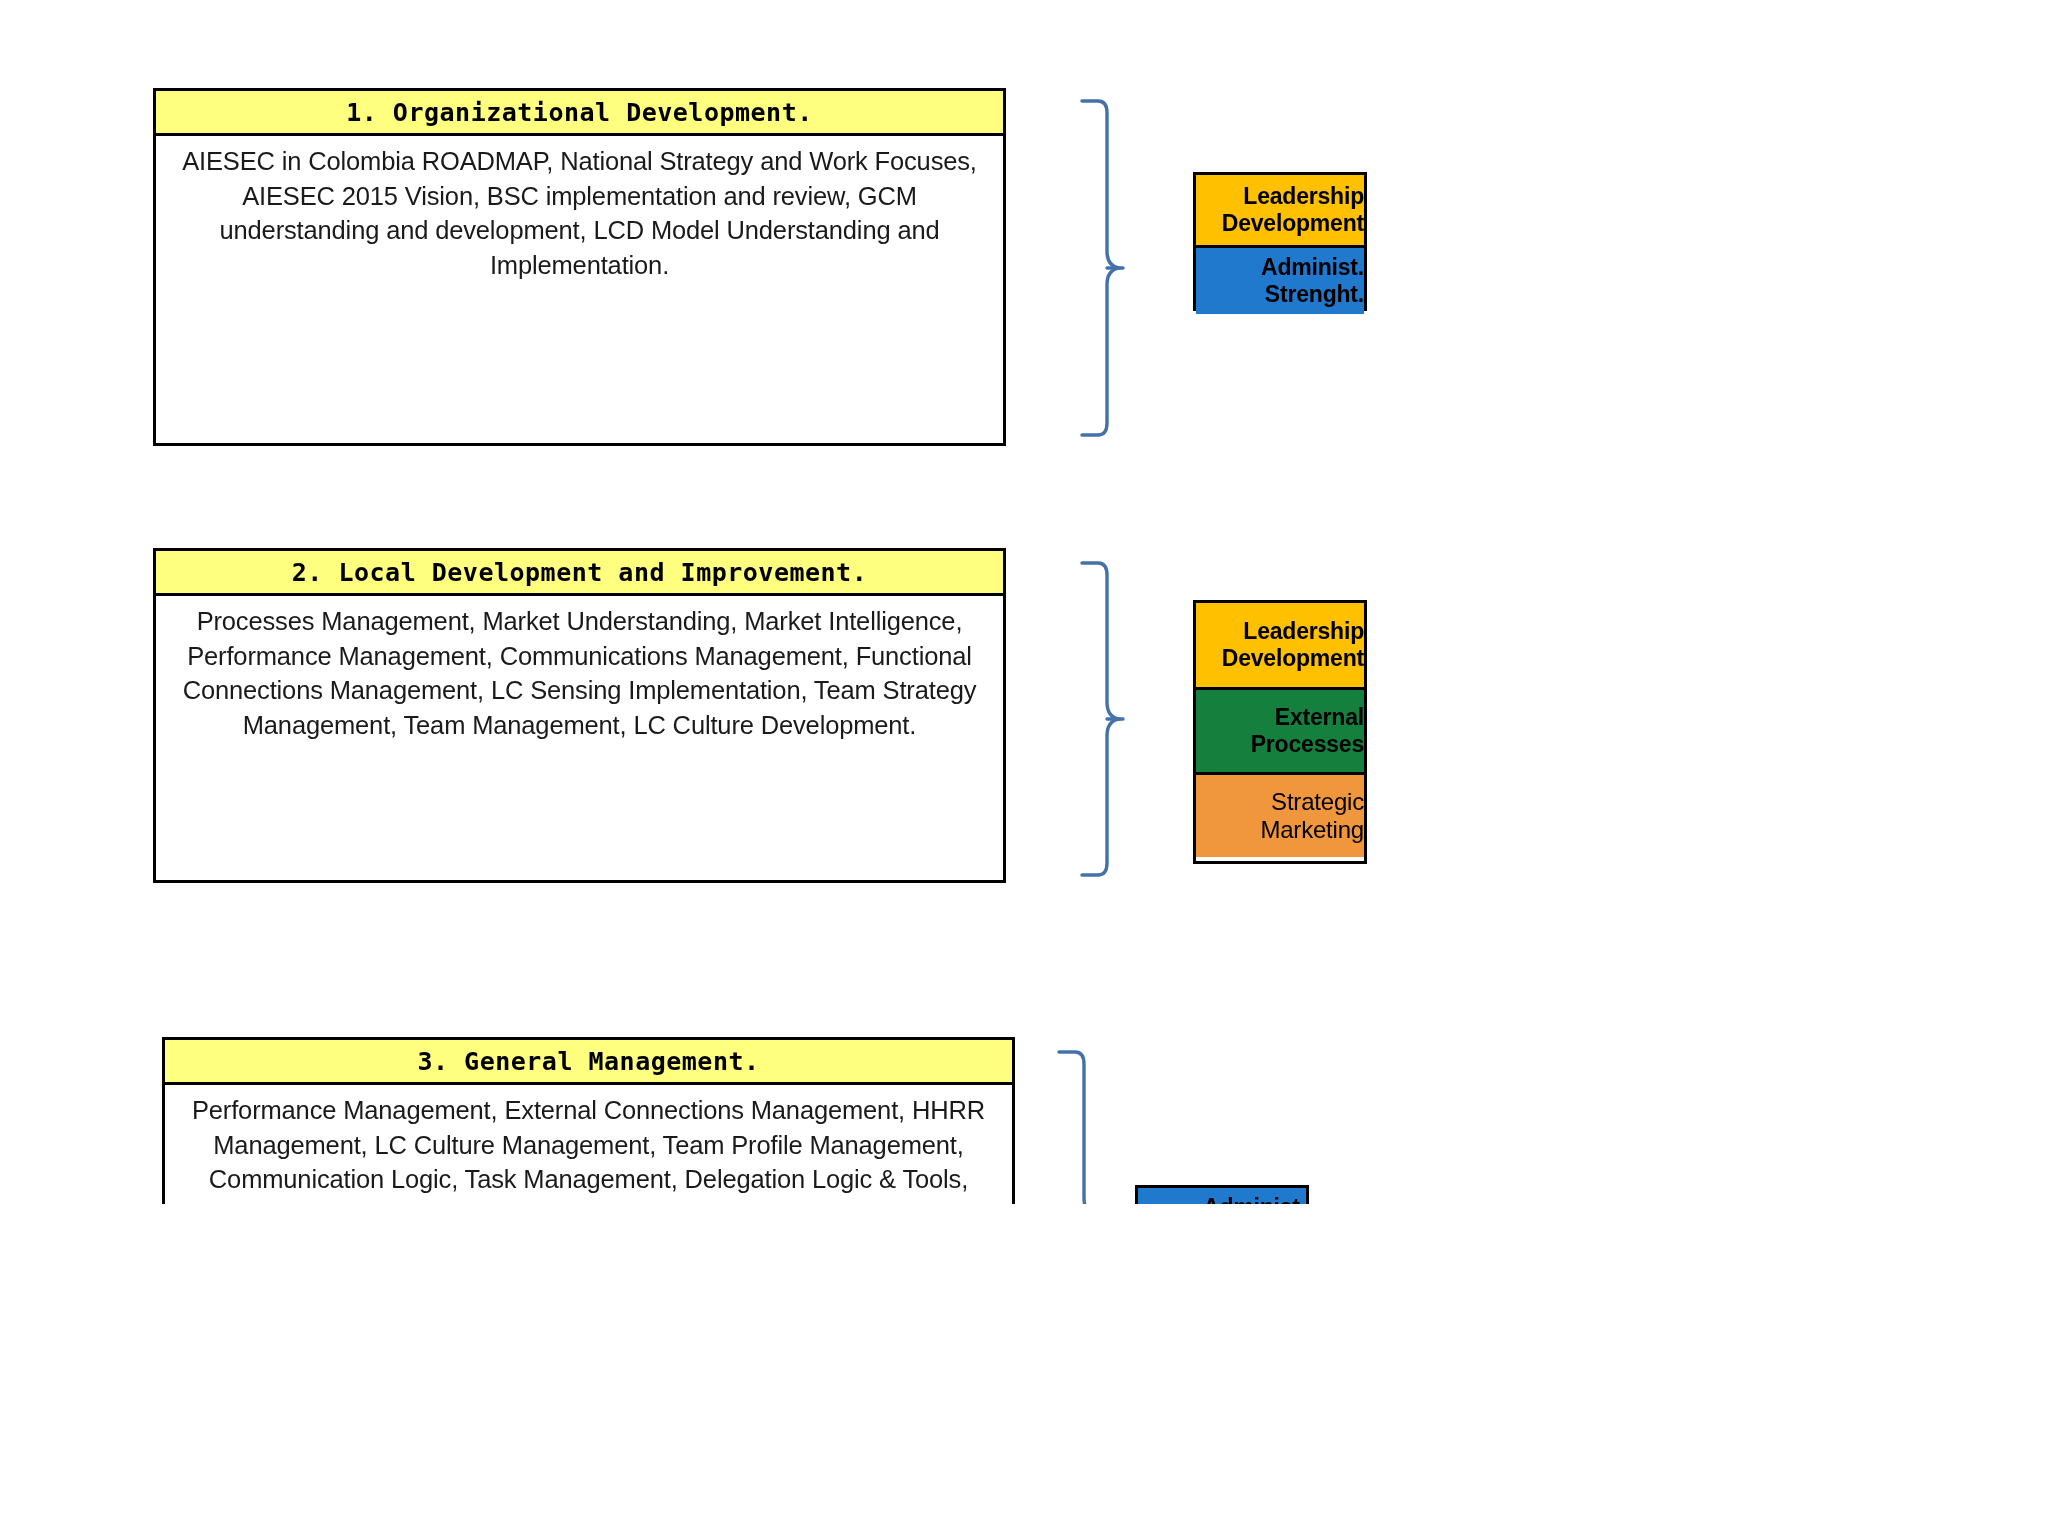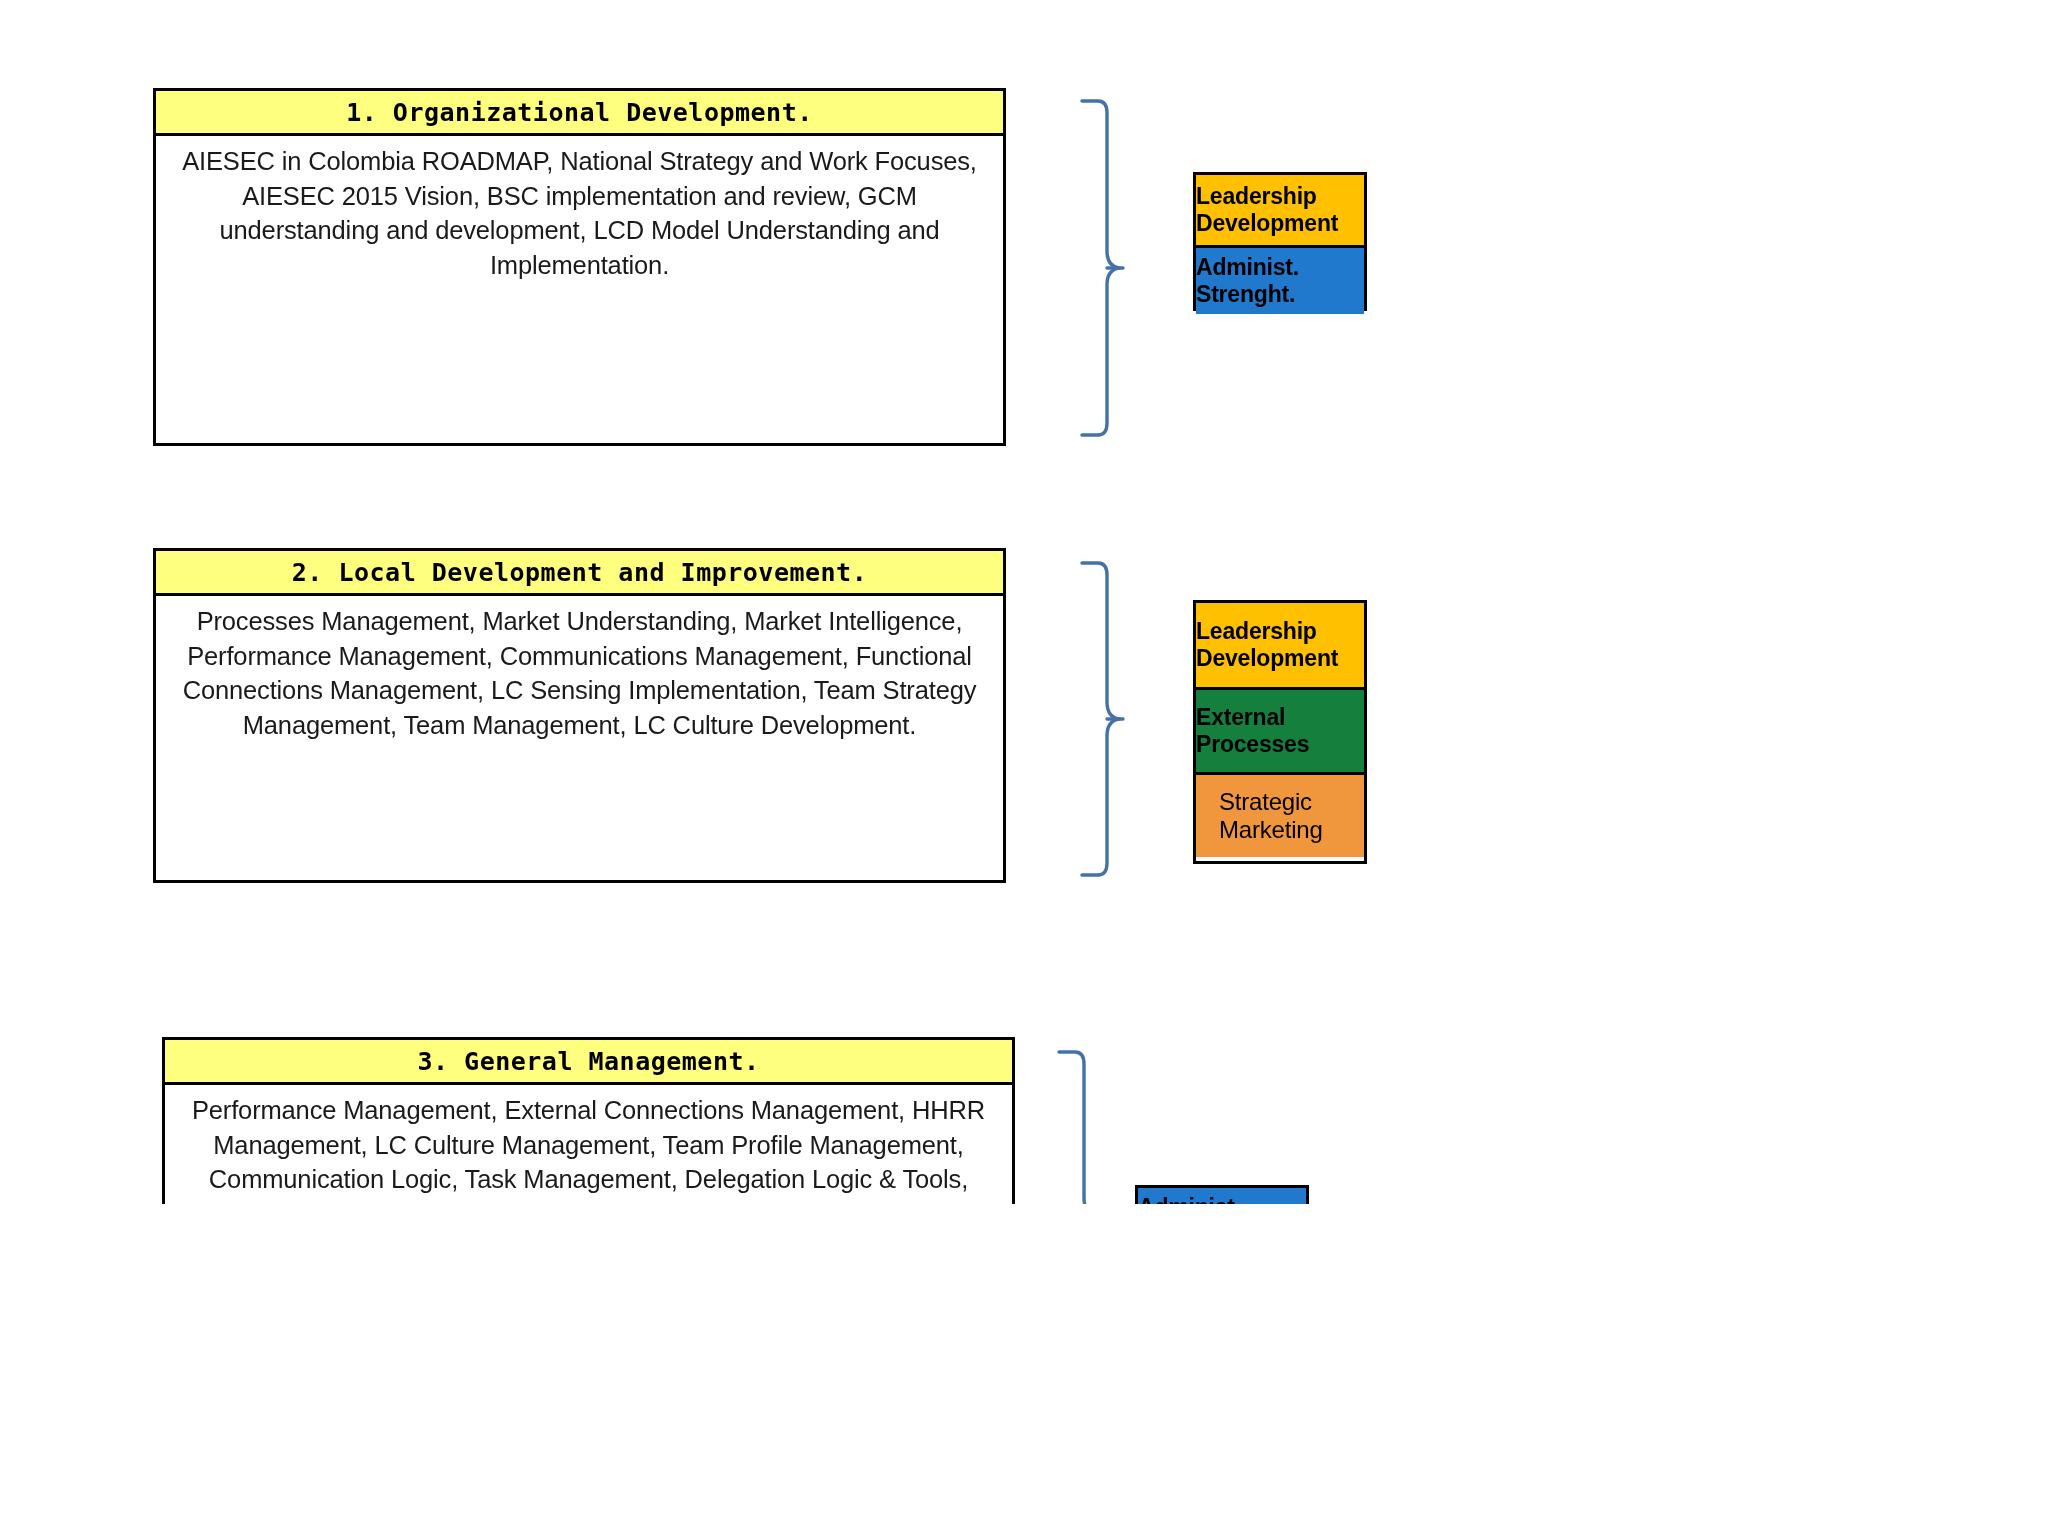--- a/index.html
+++ b/index.html
@@ -65,21 +65,21 @@
   .chip-stack {
     position: absolute;
     box-sizing: border-box;
     border: 3px solid #000000;
     background: #ffffff;
   }
   .chip {
     box-sizing: border-box;
     display: flex;
     flex-direction: column;
-    align-items: flex-start;
+    align-items: flex-end;
     justify-content: center;
     text-align: center;
     color: #000000;
     font-family: "Liberation Sans", sans-serif;
     font-size: 23px;
     line-height: 1.17;
     letter-spacing: -0.2px;
   }
   .chip + .chip {
     border-top: 3px solid #000000;

